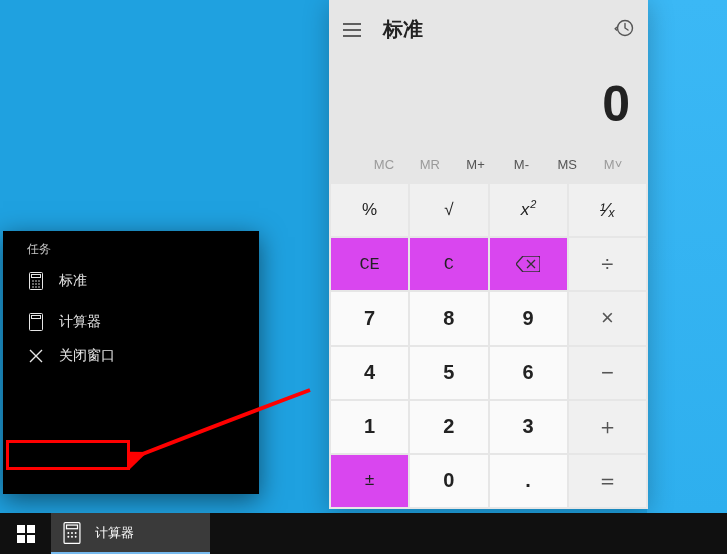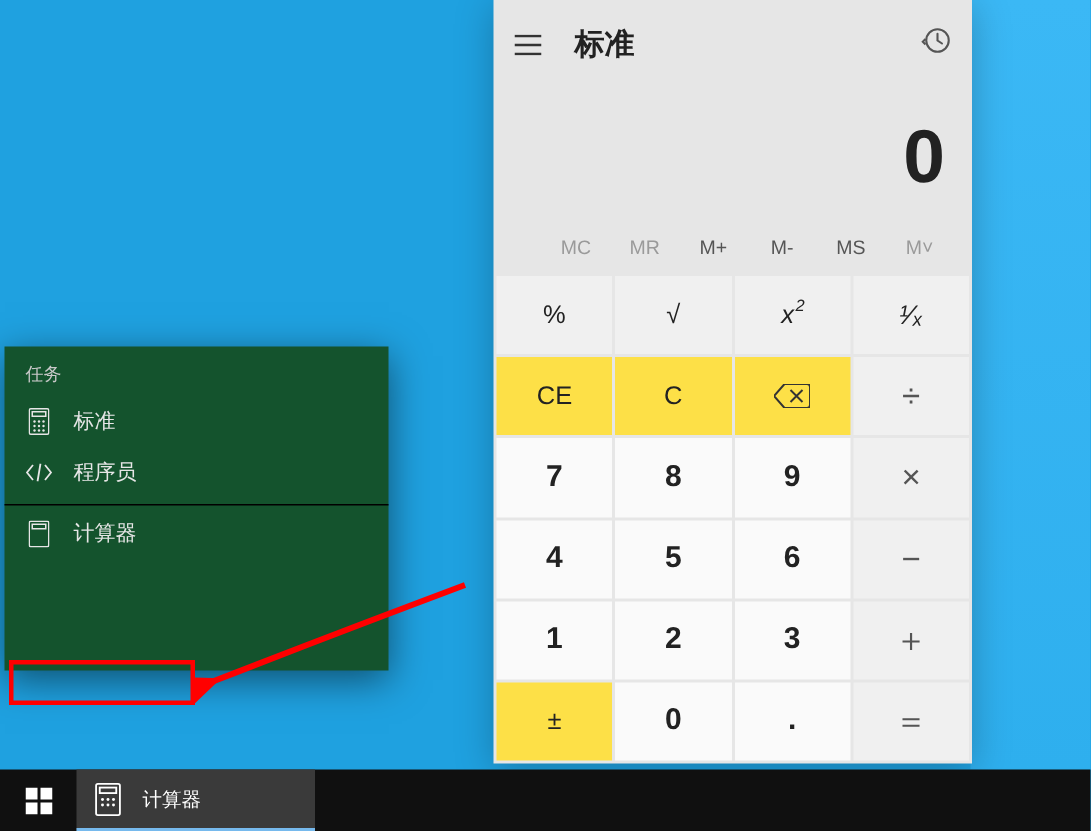--- a/index.html
+++ b/index.html
@@ -59,36 +59,37 @@
     padding: 2px;
   }
   .key {
     background: #f0f0f0;
     display: flex; align-items: center; justify-content: center;
     font-size: 17px; color: #222;
     cursor: default;
   }
   .key.fn { background: #f0f0f0; color:#222; }
   .key.op { background: #f0f0f0; color:#555; font-size:22px;}
-  .key.light { background: #fde047; }
+  .key.light { background: #d946ef; font-family: Liberation Mono, monospace; }
   .key.num { background: #fafafa; font-size: 20px; font-weight: 600; }
   .key .sup { font-size: 11px; position: relative; top:-6px; left:1px; font-style: italic;}
   .key .frac { font-style: italic; font-size:18px;}
   .key .back svg { display:block; }
   .eq { background:#f0f0f0;}
   .divide,.mult,.minus,.plus { font-size:22px; font-weight:300;}
 
   
   .jump {
     position: absolute; left: 3px; top: 231px;
-    width: 256px; height: 216px;
-    background: #14532d; color: #e6e6e6;
+    width: 256px; height: 263px;
+    background: #000000; color: #e6e6e6;
     box-shadow: 0 6px 24px rgba(0,0,0,.5);
     display: flex; flex-direction: column;
     font-size: 14px;
+    padding-left: 10px;
   }
   .jump-section {
     padding: 10px 14px 6px 14px;
     font-size: 12px; color: #c8c8c8;
   }
   .jump-item {
     display: flex; align-items: center; gap: 14px;
     padding: 8px 14px;
   }
   .jump-item .ji-icon { width: 18px; display:flex; justify-content:center; color:#e6e6e6;}
@@ -221,43 +222,43 @@
           <circle cx="10" cy="12" r="0.8" fill="#e6e6e6"></circle>
           <circle cx="4" cy="15" r="0.8" fill="#e6e6e6"></circle>
           <circle cx="7" cy="15" r="0.8" fill="#e6e6e6"></circle>
           <circle cx="10" cy="15" r="0.8" fill="#e6e6e6"></circle>
         </svg>
     </span>
     <span>标准</span>
   </div>
 
 
-  <div class="jump-item">
-    <span class="ji-icon">
-      <svg width="18" height="12" viewBox="0 0 18 12">
-          <path d="M5 1 1 6l4 5M13 1l4 5-4 5M10 0 8 12" fill="none" stroke="#e6e6e6" stroke-width="1.2"></path>
-        </svg>
-    </span>
-    <span>程序员</span>
-  </div>
 
 
   <div class="jump-divider"></div>
 
   <div class="jump-item">
     <span class="ji-icon">
       <svg width="14" height="18" viewBox="0 0 14 18">
           <rect x="0.5" y="0.5" width="13" height="17" rx="1" fill="none" stroke="#e6e6e6"></rect>
           <rect x="2.5" y="2.5" width="9" height="3" fill="none" stroke="#e6e6e6"></rect>
         </svg>
     </span>
     <span>计算器</span>
   </div>
 
 
+  <div class="jump-item">
+    <span class="ji-icon">
+      <svg width="14" height="14" viewBox="0 0 14 14">
+          <path d="M1 1l12 12M13 1 1 13" stroke="#e6e6e6" stroke-width="1.4"></path>
+        </svg>
+    </span>
+    <span>关闭窗口</span>
+  </div>
 </div>
 
 <div class="highlight-box"></div>
 
 <svg class="arrow" width="200" height="110">
   <defs>
     <marker id="ah" markerWidth="12" markerHeight="10" refX="2" refY="5" orient="auto">
       <path d="M12 0 0 5l12 5 z" fill="#ff0000"></path>
     </marker>
   </defs>

